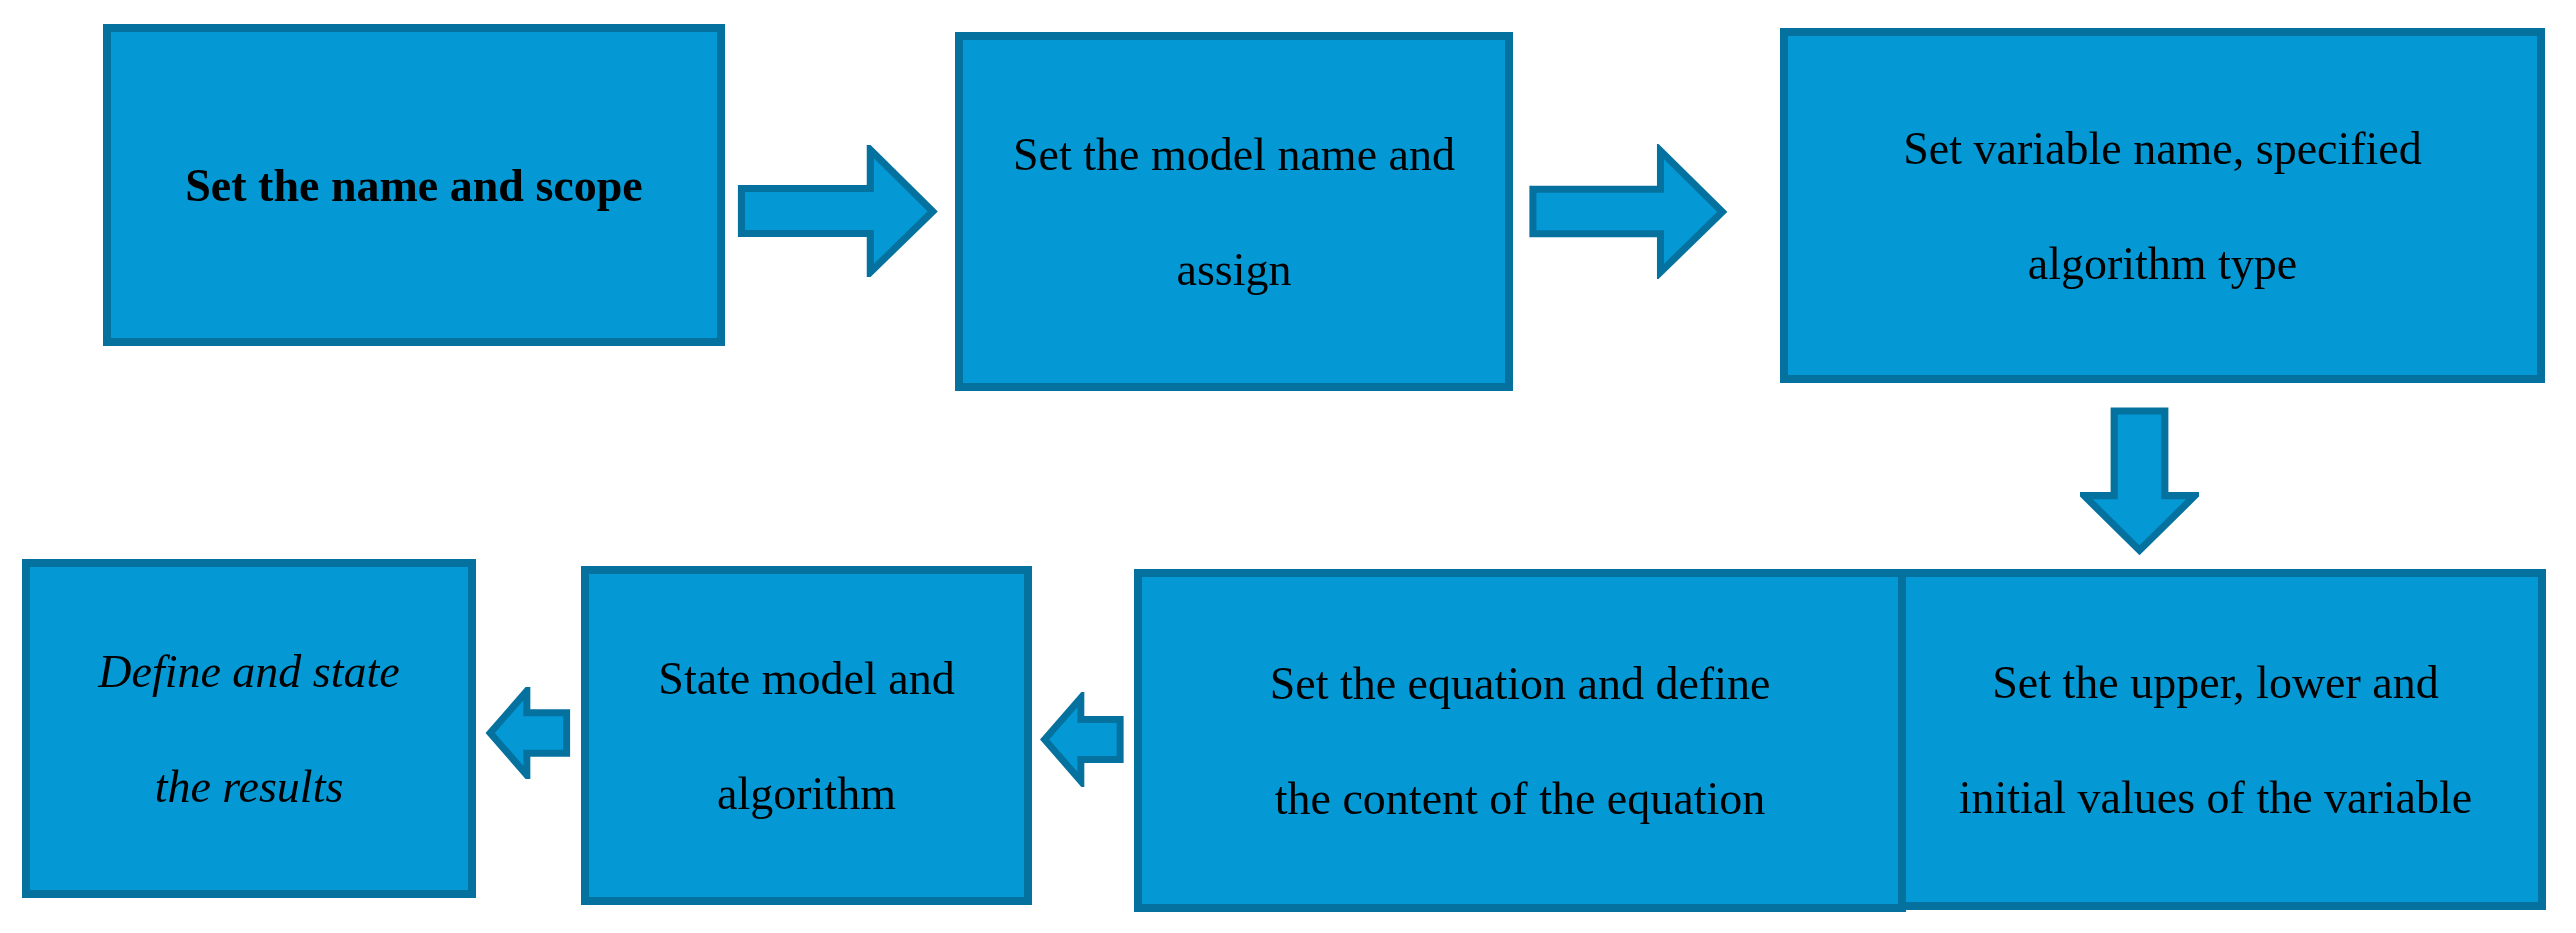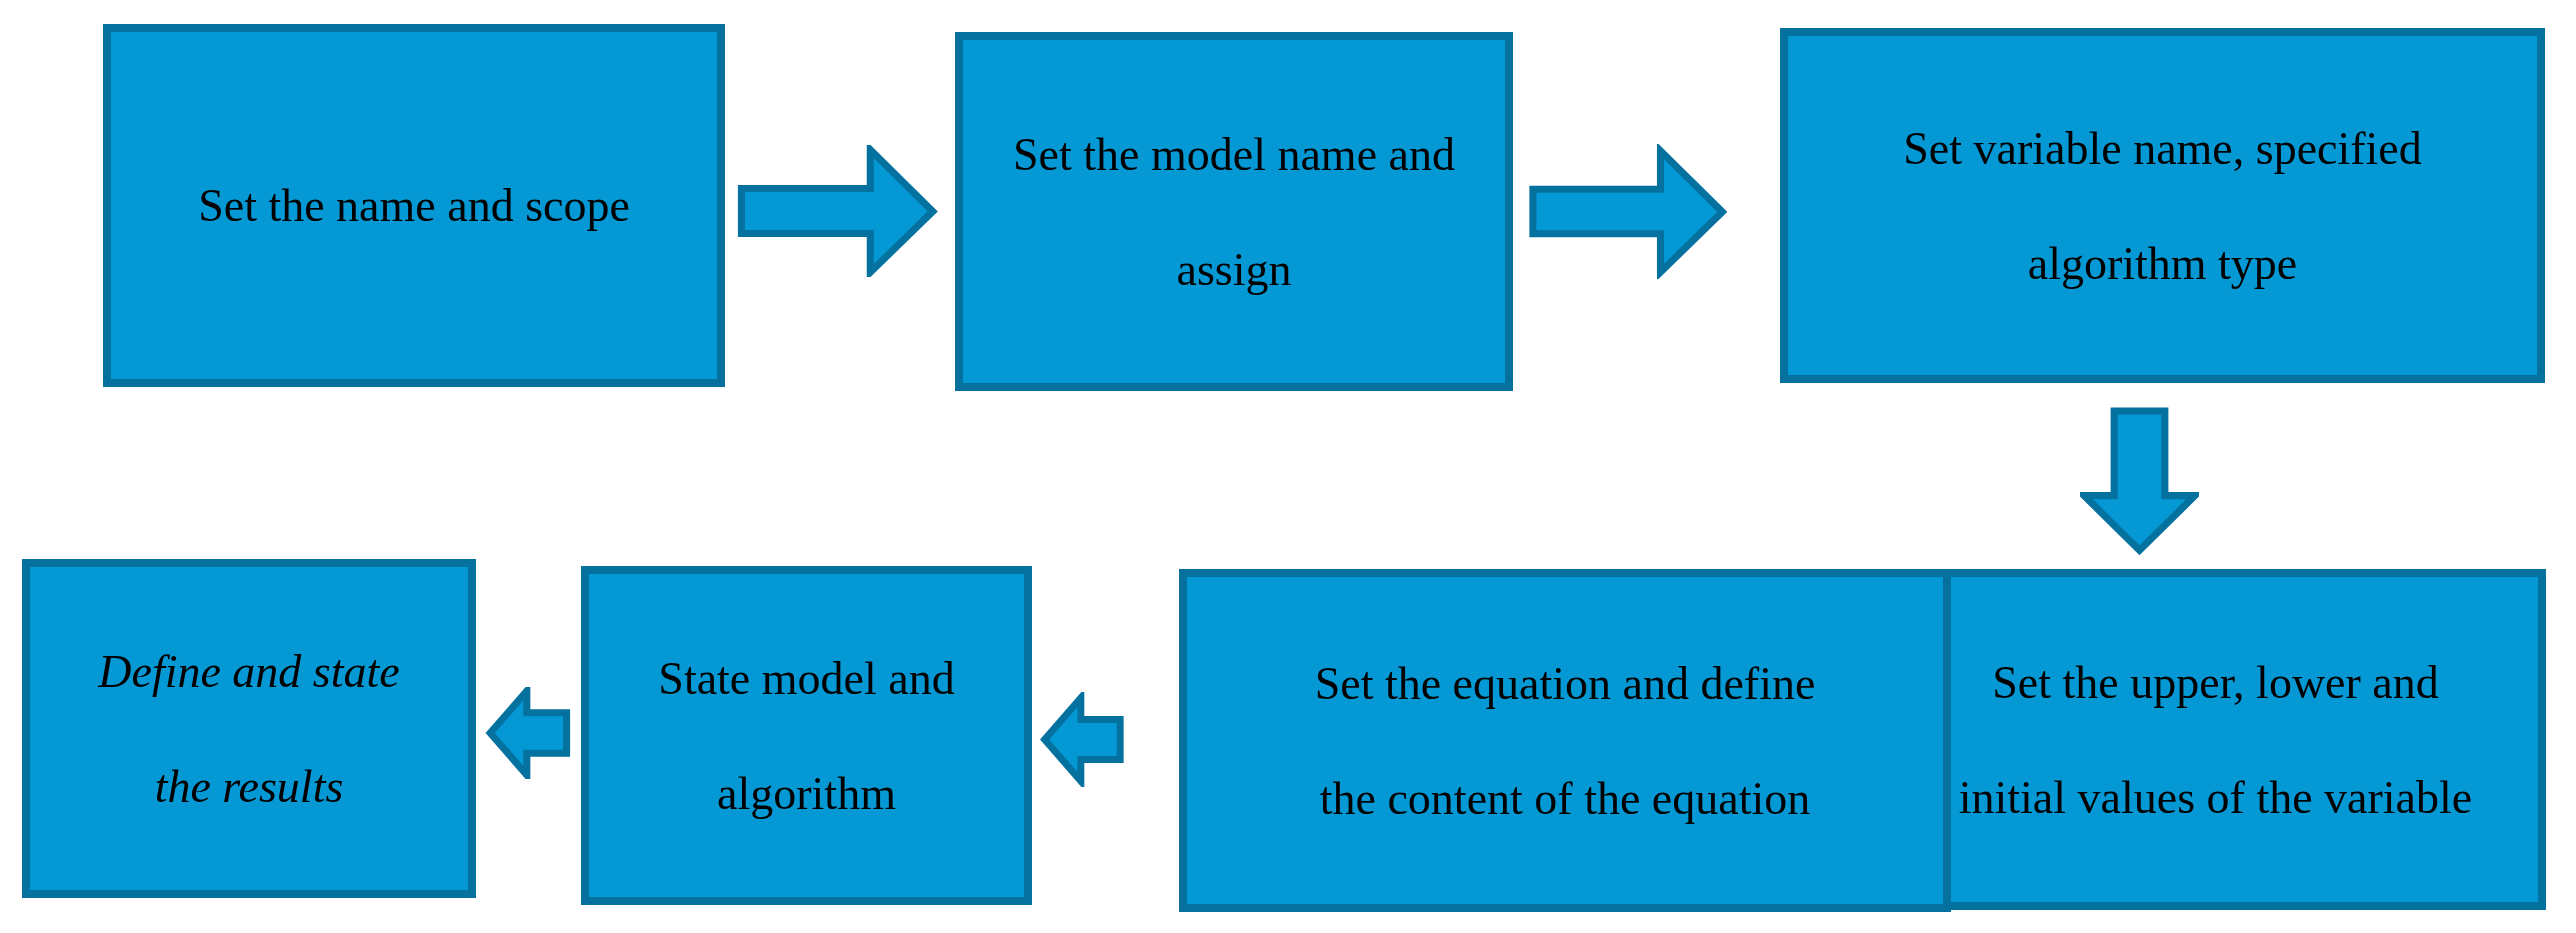--- a/index.html
+++ b/index.html
@@ -33,26 +33,26 @@
   }
   .fbox .line{display:block;white-space:nowrap;}
   .arrow{position:absolute;display:block;}
   .arrow polygon{
     fill:var(--shape-fill);
     stroke:var(--shape-border);
     stroke-width:9;
     stroke-linejoin:miter;
   }
   
-  .b1{left:103px;top:24px;width:622px;height:363px;}
+  .b1{left:103px;top:24px;width:622px;height:322px;font-weight:bold;}
   .b2{left:955px;top:32px;width:558px;height:359px;}
   .b3{left:1780px;top:28px;width:765px;height:355px;}
   
   .b4{left:1885px;top:569px;width:661px;height:341px;}
-  .b5{left:1179px;top:569px;width:772px;height:343px;}
+  .b5{left:1134px;top:569px;width:772px;height:343px;}
   .b6{left:581px;top:566px;width:451px;height:339px;}
   .b7{left:22px;top:559px;width:454px;height:339px;font-style:italic;}
   
   .a1{left:737px;top:145px;}
   .a2{left:1529px;top:144px;}
   .a3{left:2080px;top:407px;}
   .a4{left:1790px;top:695px;}
   .a5{left:1040px;top:692px;}
   .a6{left:485px;top:687px;}
 </style>

